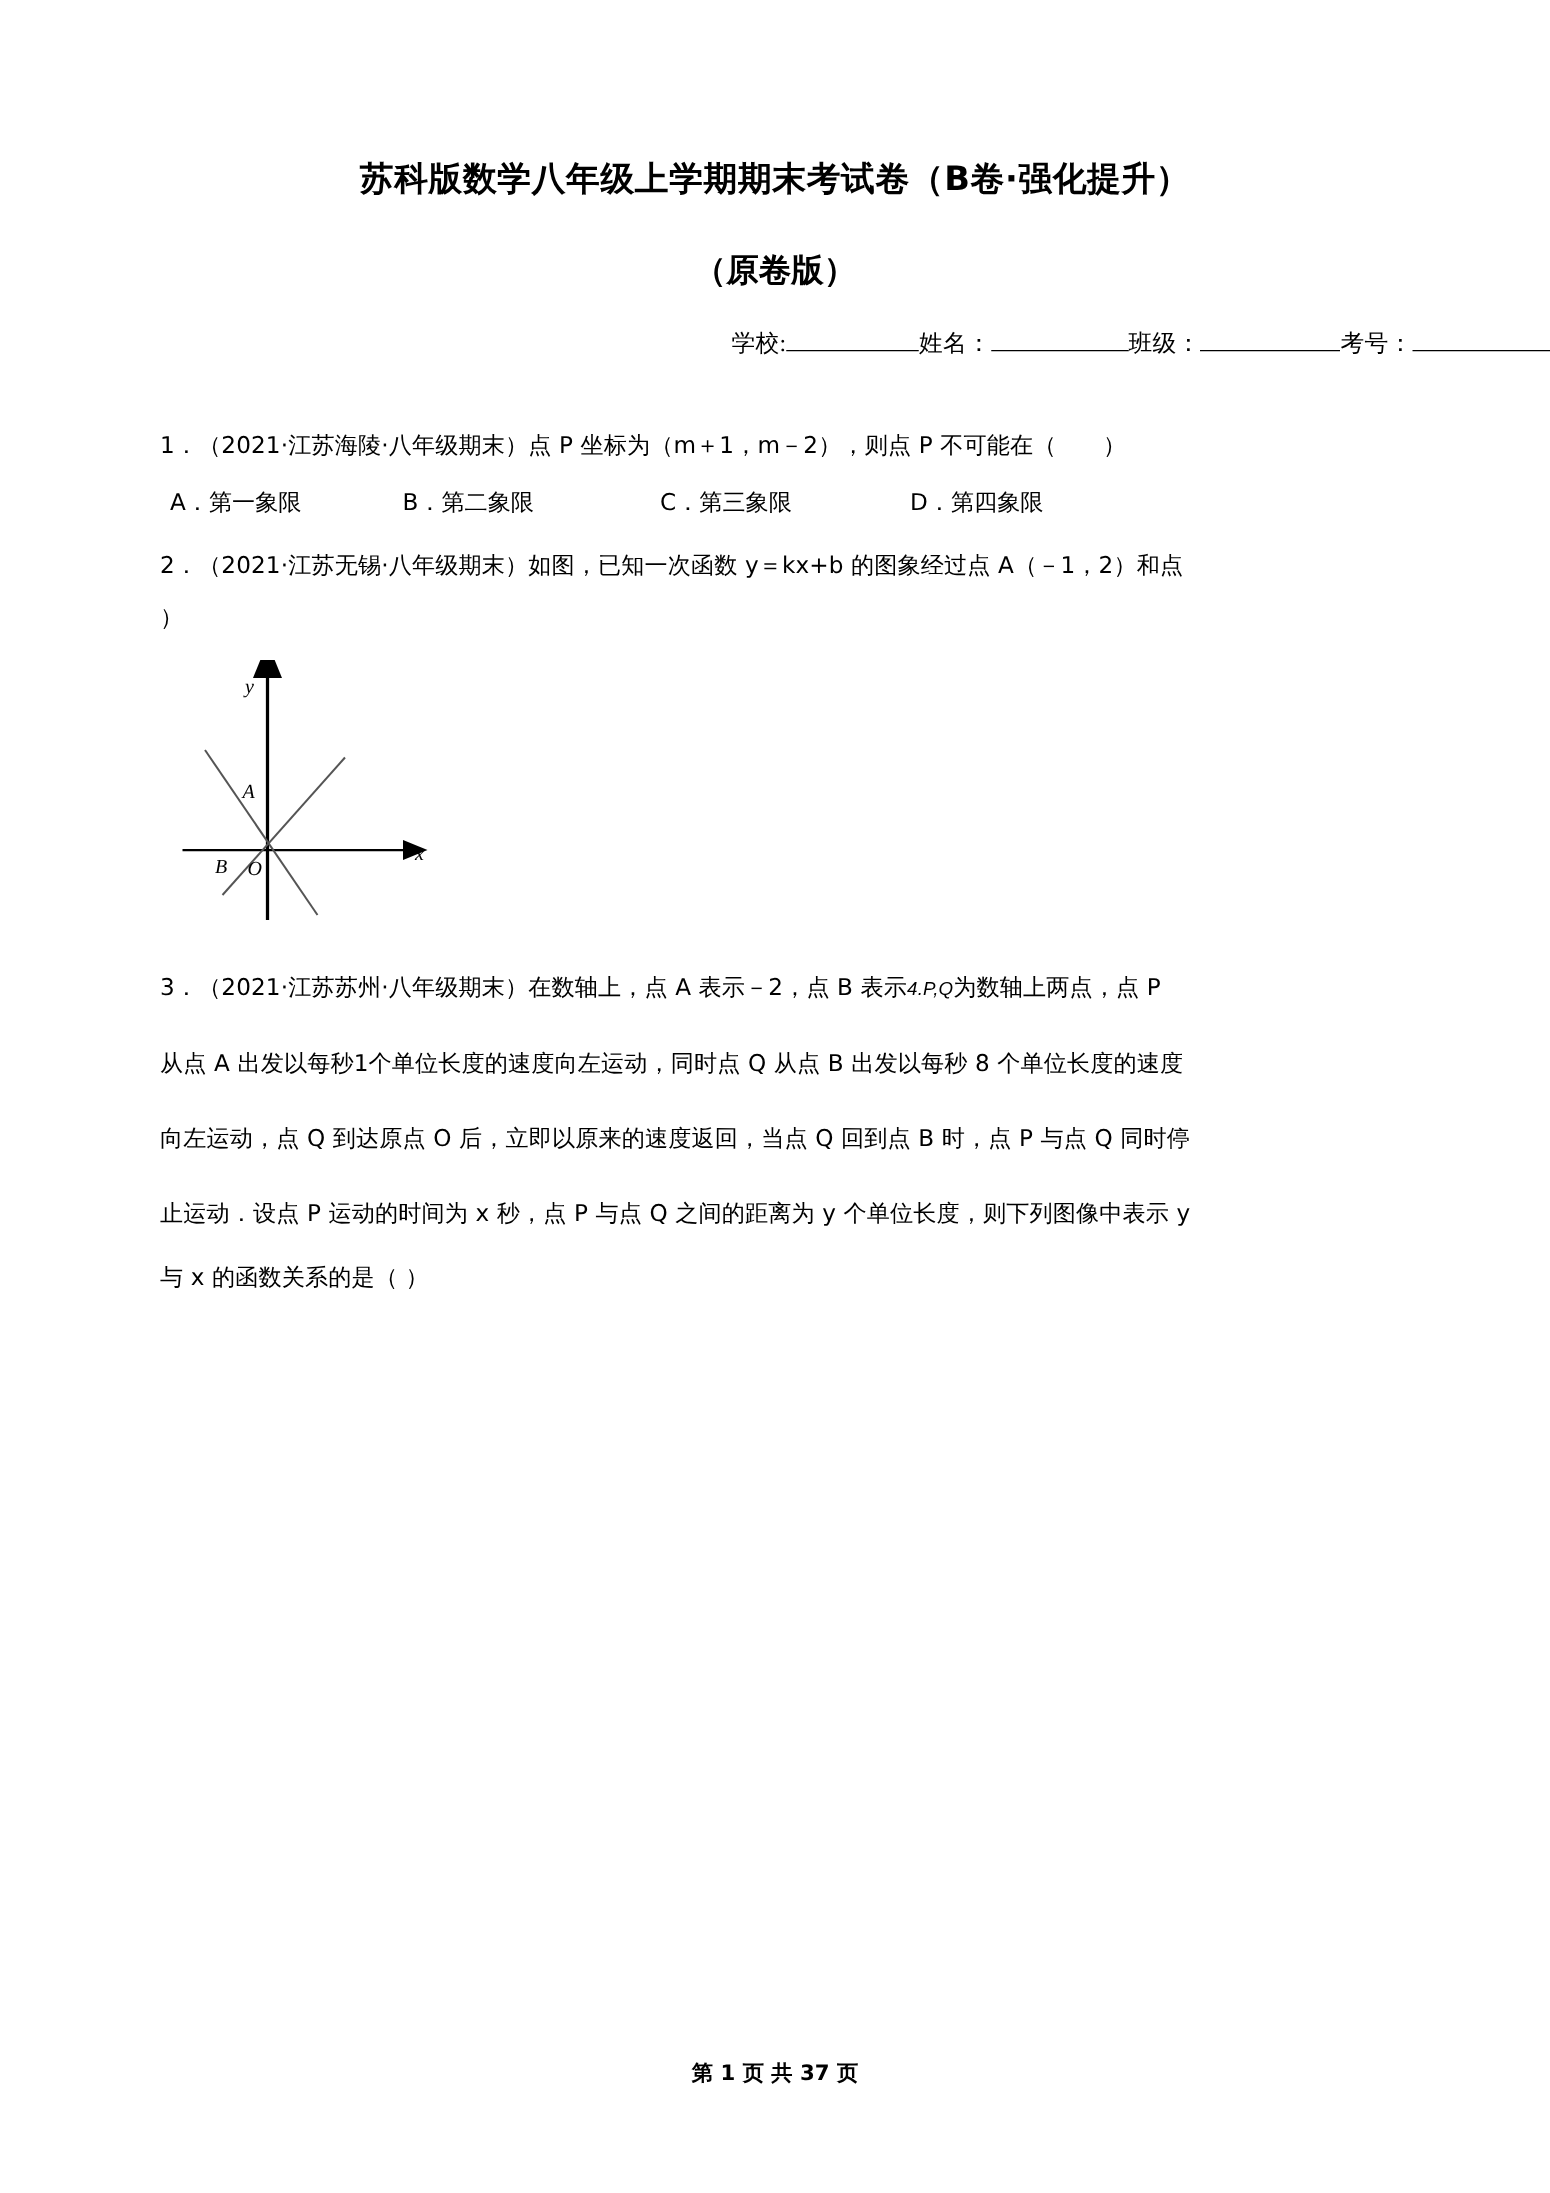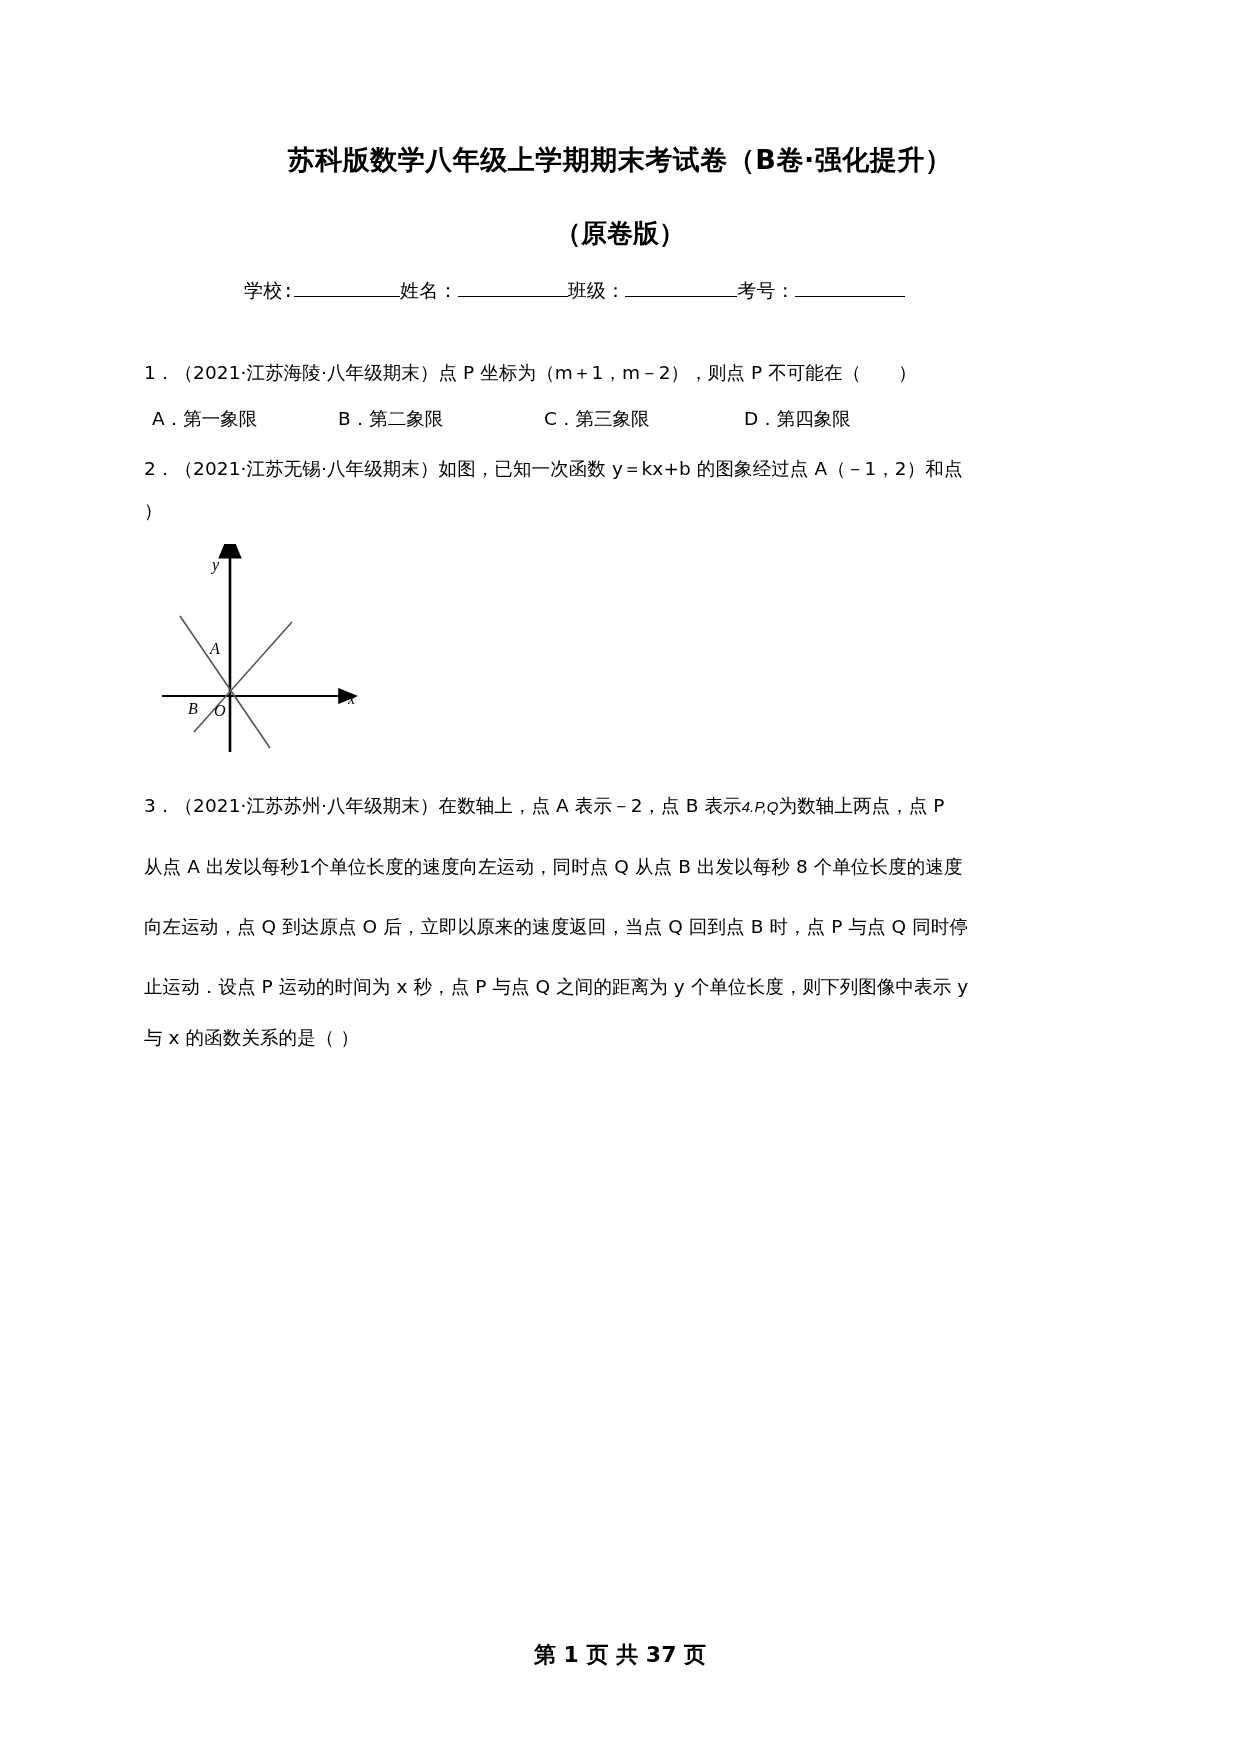--- a/index.html
+++ b/index.html
@@ -10,21 +10,21 @@
     background: #ffffff;
     font-family: "Liberation Serif", "DejaVu Serif", serif;
     color: #000000;
     position: relative;
     overflow: hidden;
   }
   .page {
     position: relative;
     width: 1240px;
     height: 1754px;
-    padding: 16px;
+    padding: 0;
   }
 
   
   .doc-title {
     text-align: center;
     font-family: "DejaVu Sans", "Liberation Sans", sans-serif;
     font-weight: bold;
     font-size: 27px;
     letter-spacing: 0.5px;
     margin: 0;
@@ -40,24 +40,25 @@
     margin: 16px;
     padding-top: 22px;
     line-height: 1.35;
   }
 
   
   .info-line {
     margin: 26px 0 0 0;
     padding-left: 228px;
     font-size: 19px;
-    font-family: Liberation Mono, monospace;
+    font-family: Liberation Serif, serif;
     white-space: nowrap;
     color: #000;
     letter-spacing: 0.2px;
+    text-align: right;
   }
   .info-line .blank {
     display: inline-block;
     border-bottom: 1.4px solid #000;
     vertical-align: baseline;
   }
   .blank-w1 { width: 106px; }
   .blank-w2 { width: 110px; }
   .blank-w3 { width: 112px; }
   .blank-w4 { width: 110px; }
@@ -106,21 +107,21 @@
 
   
   .footer {
     position: absolute;
     left: 0;
     right: 0;
     bottom: 84px;
     text-align: center;
     font-family: "DejaVu Sans", "Liberation Sans", sans-serif;
     font-weight: bold;
-    font-size: 22px;
+    font-size: 17px;
   }
 </style>
 </head>
 <body>
 
 <div class="page">
 
   <h1 class="doc-title">苏科版数学八年级上学期期末考试卷（B卷·强化提升）</h1>
   <h2 class="doc-subtitle">（原卷版）</h2>
 

